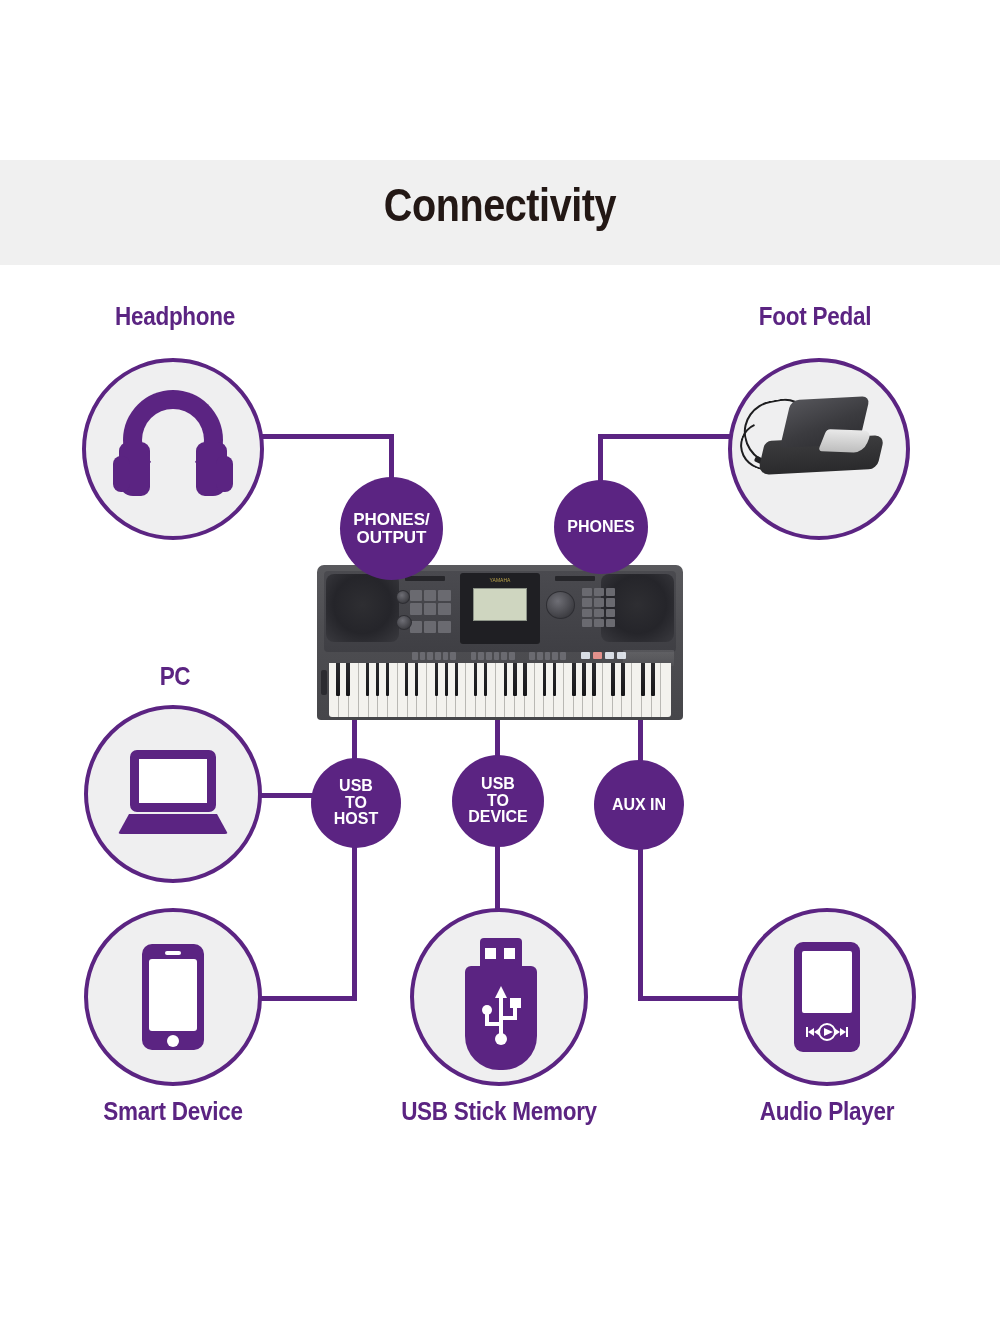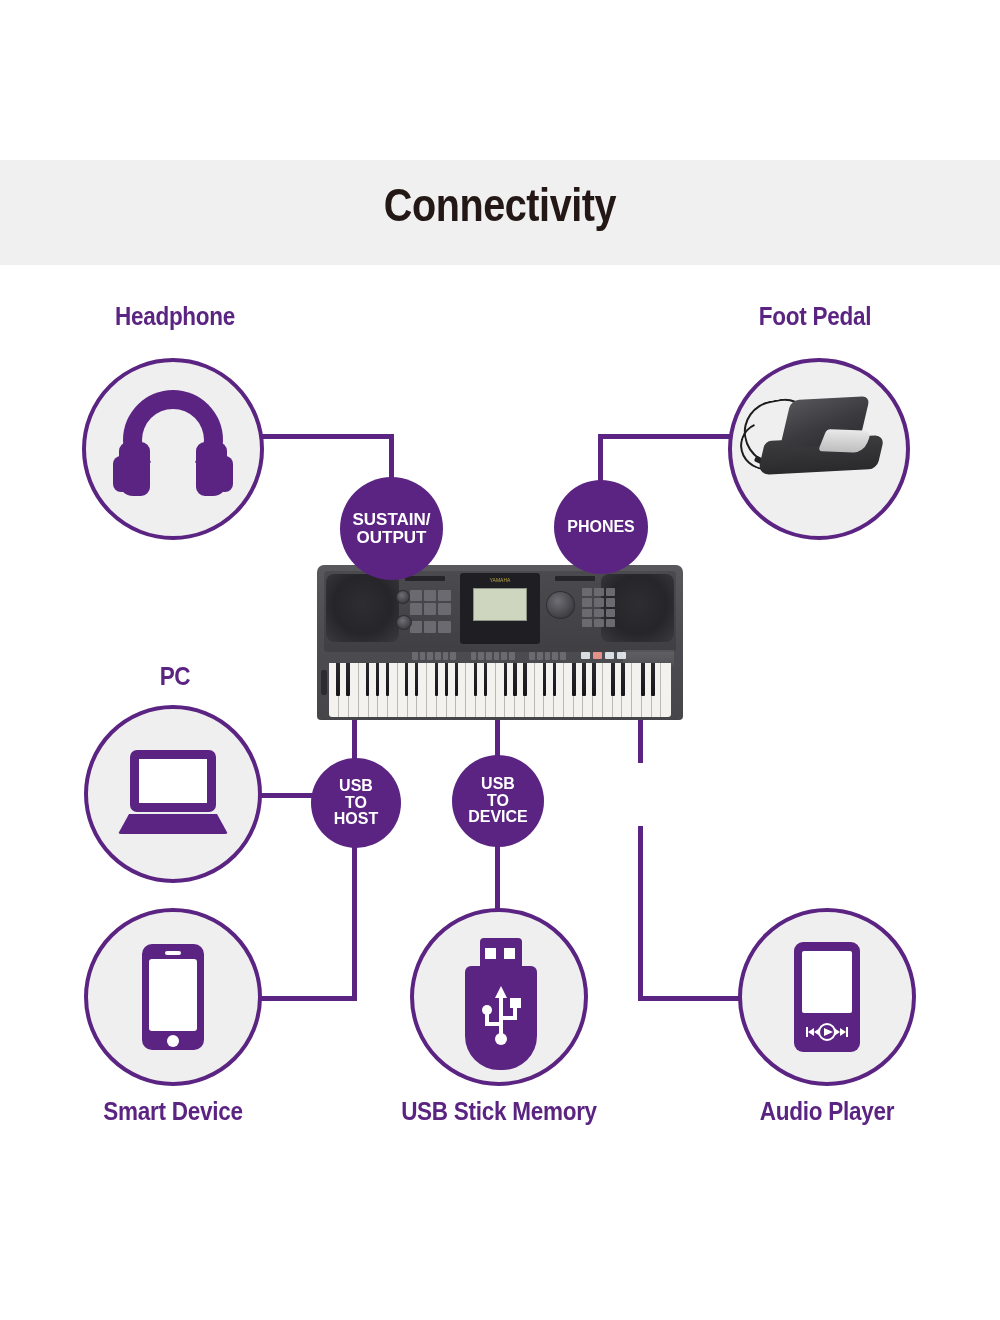--- a/index.html
+++ b/index.html
@@ -455,21 +455,21 @@
   <div id="pedal" style="left:738px; top:382px; width:165px; height:110px;">
     <div class="pd-cable"></div>
     <div class="pd-cable2"></div>
     <div class="pd-plug"></div>
     <div class="pd-plug-tip"></div>
     <div class="pd-base"></div>
     <div class="pd-top"></div>
     <div class="pd-plate"></div>
   </div>
 
-  <div class="port-badge" style="left:340px; top:477px; width:103px; height:103px; font-size:17px;">SUSTAIN/
+  <div class="port-badge" style="left:340px; top:477px; width:103px; height:103px; font-size:17px;">PHONES/
 OUTPUT</div>
   <div class="port-badge" style="left:554px; top:480px; width:94px; height:94px; font-size:16px;">PHONES</div>
 
   <div id="keyboard" style="left:317px; top:565px; width:366px; height:155px;">
     <div class="kb-body"></div>
     <div class="kb-panel"></div>
 
     <div class="kb-speaker left"></div>
     <div class="kb-speaker right"></div>
 
@@ -608,20 +608,21 @@
         <div class="kb-black" style="left:94.2%"></div>
     </div>
   </div>
 
   <div class="port-badge" style="left:311px; top:758px; width:90px; height:90px; font-size:16px;">USB
 TO
 HOST</div>
   <div class="port-badge" style="left:452px; top:755px; width:92px; height:92px; font-size:16px;">USB
 TO
 DEVICE</div>
+  <div class="port-badge" style="left:594px; top:760px; width:90px; height:90px; font-size:16px;">AUX IN</div>
 
   <div class="node-label" style="left:50px; top:662px; width:250px;">PC</div>
   <div class="node-circle" style="left:84px; top:705px; width:178px; height:178px;"></div>
   <div class="icon-wrap" style="left:118px; top:750px; width:110px; height:86px;">
     <div class="lt-screen"></div>
     <div class="lt-base"></div>
   </div>
 
   <div class="node-circle" style="left:84px; top:908px; width:178px; height:178px;"></div>
   <div class="icon-wrap" style="left:142px; top:944px; width:62px; height:106px;">

